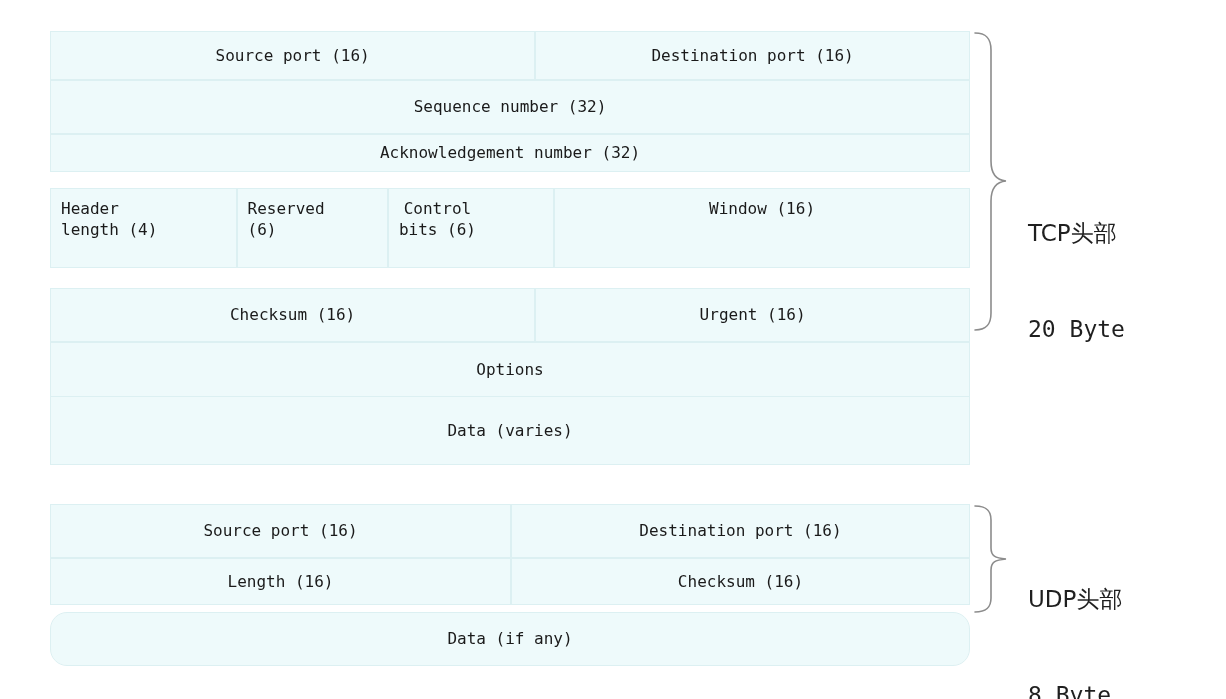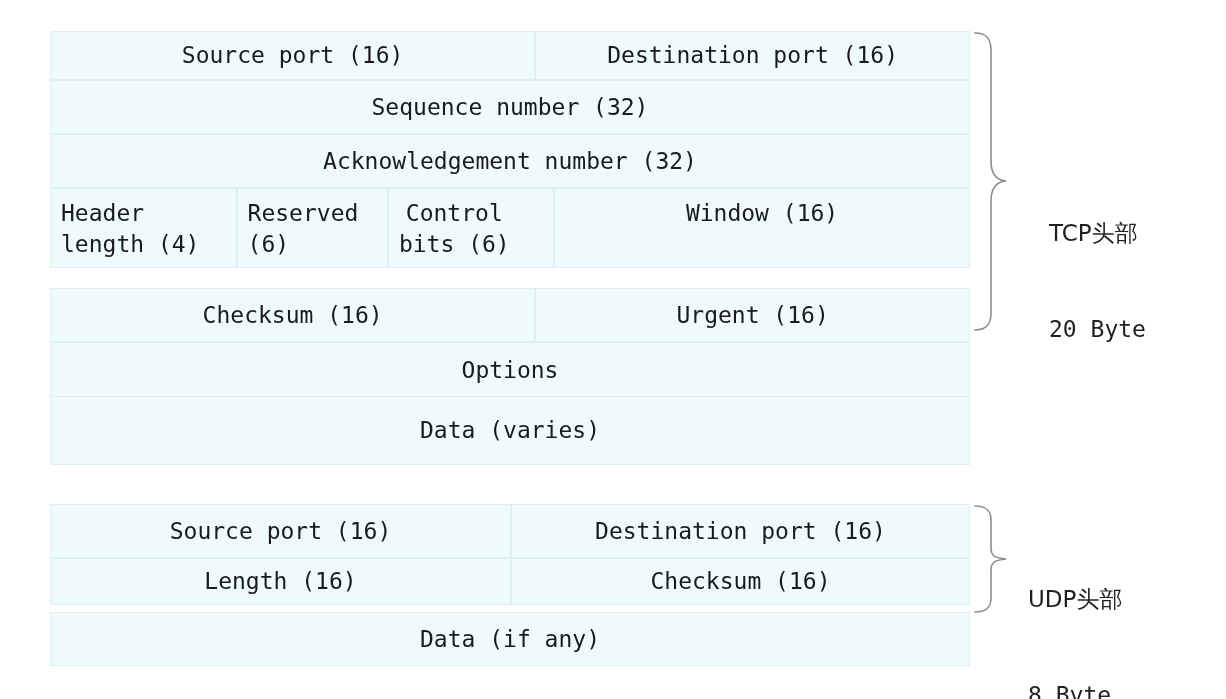--- a/index.html
+++ b/index.html
@@ -41,21 +41,21 @@
     display: flex;
   }
 
   .cell {
     box-sizing: border-box;
     background: #eefafb;
     border: 1px solid #ffffff;
     outline: 1px solid #dcf0f2;
     outline-offset: -1px;
     color: #1a1a1a;
-    font-size: 23px;
+    font-size: 16px;
     line-height: 1.34;
     display: flex;
     align-items: center;
     justify-content: center;
     text-align: center;
     padding: 4px 6px;
     overflow: hidden;
     white-space: pre-wrap;
   }
   .cell.top    { align-items: flex-start; padding-top: 9px; }
@@ -89,21 +89,21 @@
 
     <div class="row" style="top:0px; height:49px;">
       <div class="cell" style="flex:486 0 0;">Source port (16)</div>
       <div class="cell" style="flex:434 0 0;">Destination port (16)</div>
     </div>
 
     <div class="row" style="top:49px; height:54px;">
       <div class="cell" style="flex:920 0 0;">Sequence number (32)</div>
     </div>
 
-    <div class="row" style="top:103px; height:54px;">
+    <div class="row" style="top:103px; height:38px;">
       <div class="cell" style="flex:920 0 0;">Acknowledgement number (32)</div>
     </div>
 
     <div class="row" style="top:157px; height:80px;">
       <div class="cell top left" style="flex:182 0 0;">Header
 length (4)</div>
       <div class="cell top left" style="flex:144 0 0;">Reserved
 (6)</div>
       <div class="cell top left" style="flex:160 0 0;text-align:center;">Control
 bits (6)</div>
@@ -124,39 +124,39 @@
     </div>
   </div>
 
   <div class="brace" style="left:973px; top:30px; width:36px; height:303px;">
     <svg width="36" height="303" viewBox="0 0 36 303" fill="none" xmlns="http://www.w3.org/2000/svg">
       <path d="M2 3 C 14 3, 18 9, 18 20 L 18 131 C 18 143, 22 150, 33 151
                C 22 152, 18 159, 18 171 L 18 283 C 18 294, 14 300, 2 300" stroke="#8c8c8c" stroke-width="1.6" fill="none" stroke-linecap="round"></path>
     </svg>
   </div>
 
-  <div class="brace-label" style="left:1028px; top:155px;margin-left:21px;">
+  <div class="brace-label" style="left:1028px; top:155px;">
     <div><span class="cjk">TCP头部</span></div>
     <div>20 Byte</div>
   </div>
 
   <div class="hdr-table" id="udp-table">
 
     <div class="row" style="top:0px; height:54px;">
       <div class="cell" style="flex:461 0 0;">Source port (16)</div>
       <div class="cell" style="flex:459 0 0;">Destination port (16)</div>
     </div>
 
     <div class="row" style="top:54px; height:47px;">
       <div class="cell" style="flex:461 0 0;">Length (16)</div>
       <div class="cell" style="flex:459 0 0;">Checksum (16)</div>
     </div>
 
     <div class="row" style="top:108px; height:54px;">
-      <div class="cell" style="flex:920 0 0;">Data (if any)</div>
+      <div class="cell" style="flex:920 0 0;border-radius:17px;">Data (if any)</div>
     </div>
   </div>
 
   <div class="brace" style="left:973px; top:503px; width:36px; height:112px;">
     <svg width="36" height="112" viewBox="0 0 36 112" fill="none" xmlns="http://www.w3.org/2000/svg">
       <path d="M2 3 C 14 3, 18 8, 18 17 L 18 45 C 18 53, 22 55, 33 56
                C 22 57, 18 59, 18 67 L 18 95 C 18 104, 14 109, 2 109" stroke="#8c8c8c" stroke-width="1.6" fill="none" stroke-linecap="round"></path>
     </svg>
   </div>
 

